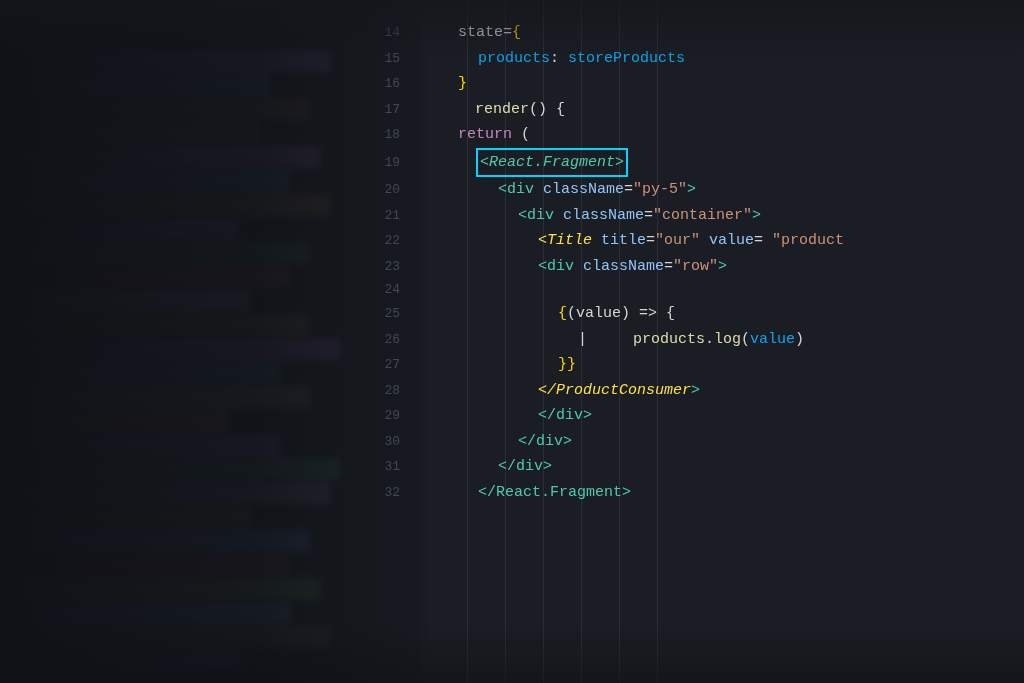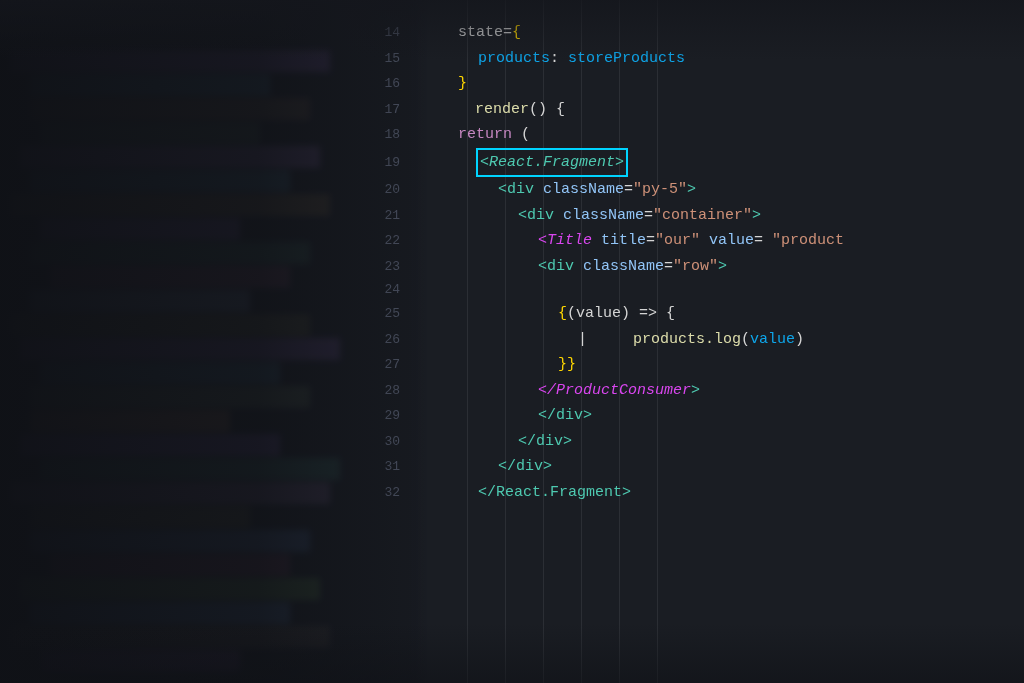--- a/index.html
+++ b/index.html
@@ -71,21 +71,21 @@
       user-select: none;
     }
     .indent-2 { padding-left: 20px; }
     .indent-3 { padding-left: 40px; }
     .indent-4 { padding-left: 60px; }
     .indent-5 { padding-left: 80px; }
     .indent-6 { padding-left: 100px; }
     .indent-7 { padding-left: 120px; }
     .indent-8 { padding-left: 140px; }
     .kw-yellow { color: #dcdcaa; margin-left: 37px; }
-    .kw-cyan { color: #d946ef; font-style: italic; }
+    .kw-cyan { color: #fde047; font-style: italic; }
     .kw-white { color: #d4d4d4; }
     .kw-light-blue { color: #0ea5e9; }
     .kw-tag { color: #4ec9b0; }
     .kw-attr { color: #92c5f7; }
     .kw-string { color: #ce9178; }
     .kw-bracket { color: #ffd700; }
     .kw-magenta { color: #c586c0; }
 
     .highlight-box {
       display: inline-block;

